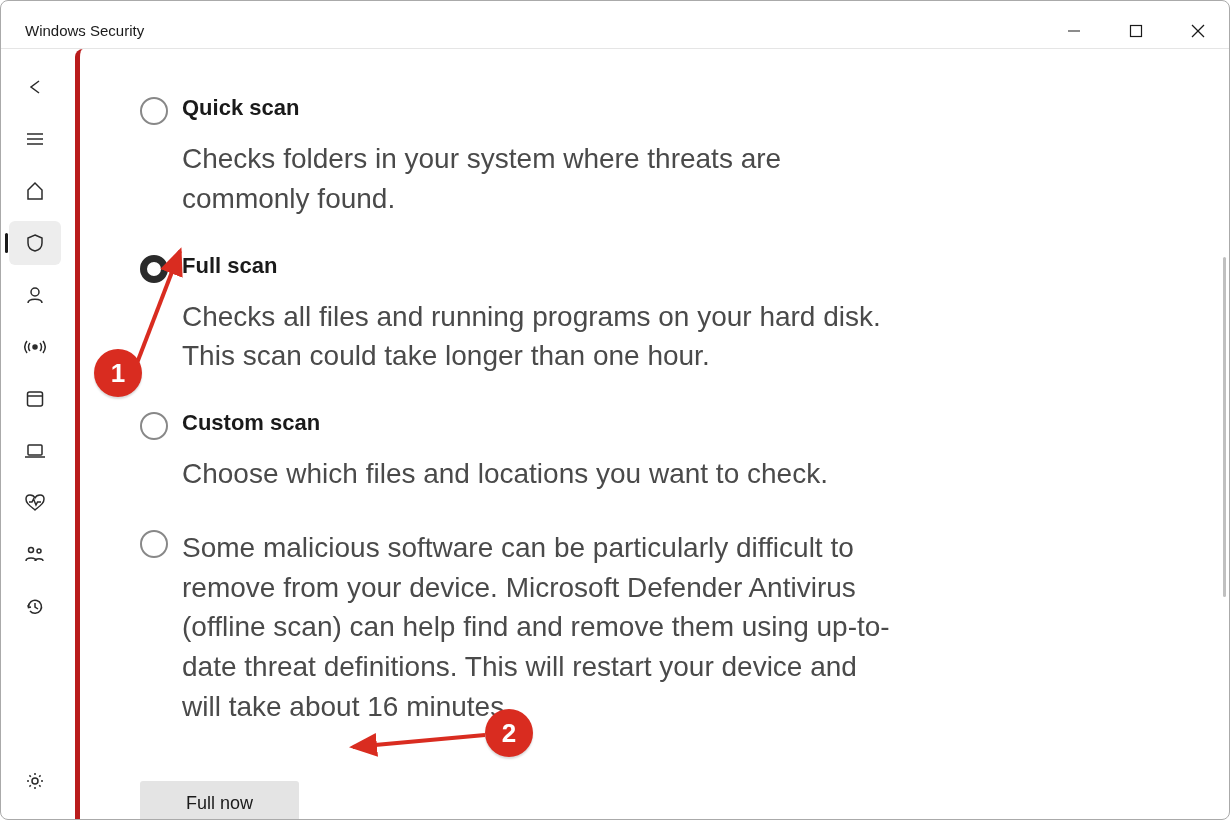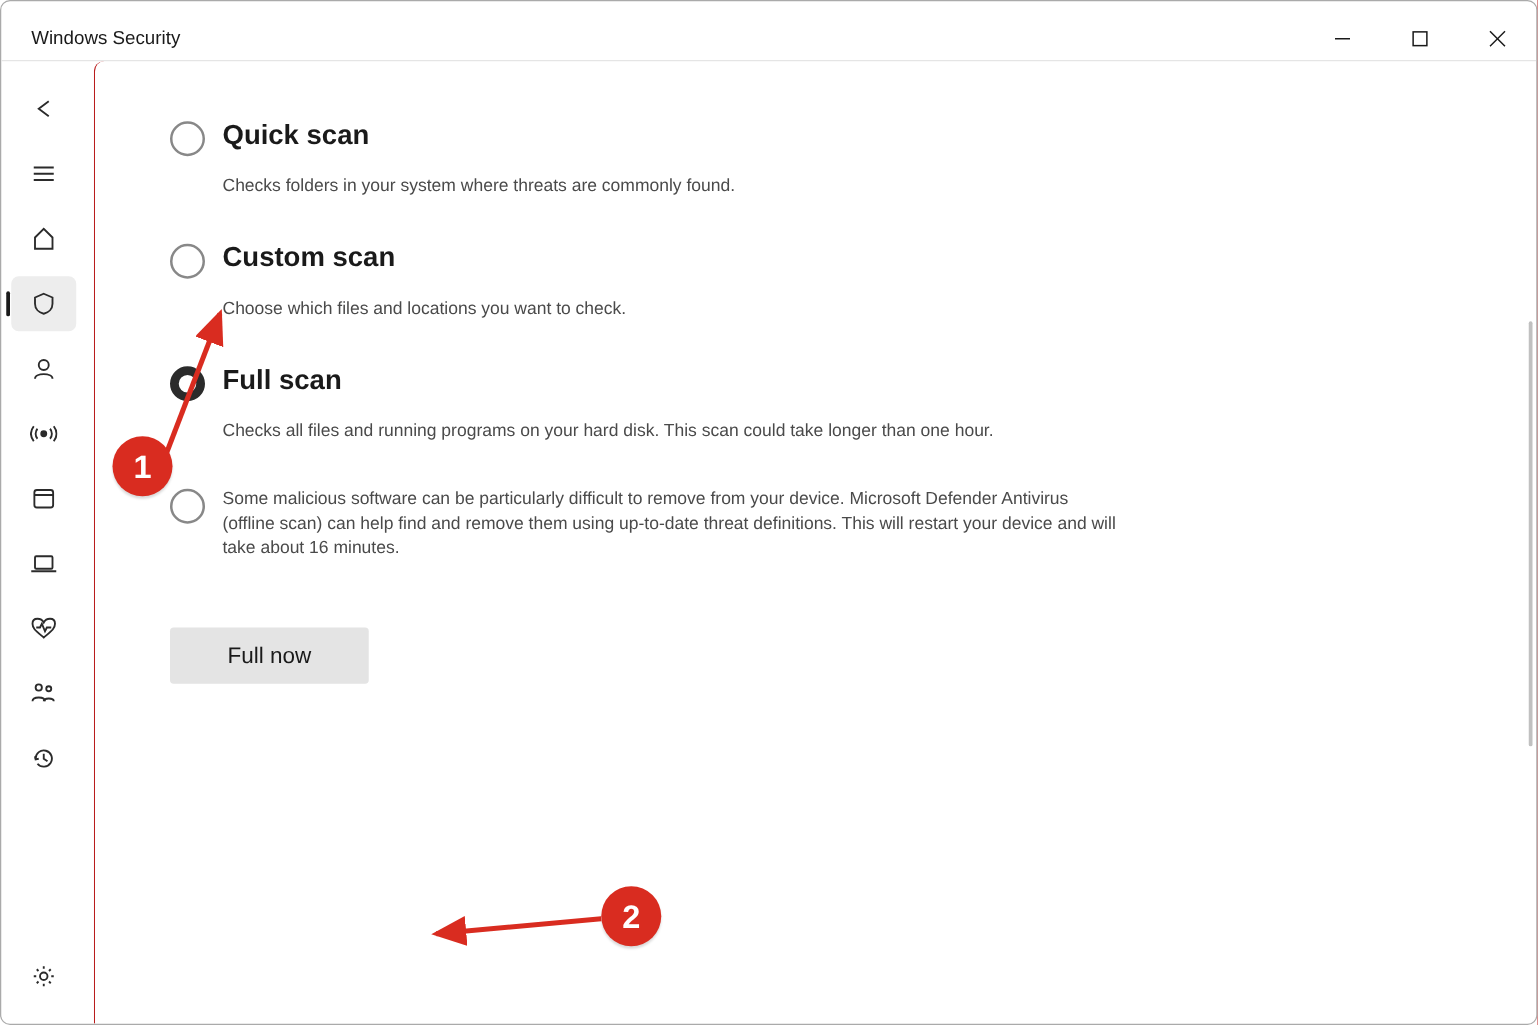--- a/index.html
+++ b/index.html
@@ -94,21 +94,21 @@
       stroke-width: 1.5;
     }
     .sidebar-bottom {
       position: absolute;
       bottom: 16px;
       left: 0;
       right: 0;
     }
     .content {
       flex: 1;
-      border-left: 1px solid #b91c1c;
+      border-left: 5px solid #b91c1c;
       border-top-left-radius: 8px;
       position: relative;
       padding: 46px 60px 40px 60px;
       overflow: hidden;
     }
     .options {
       max-width: 760px;
     }
     .option {
       display: flex;
@@ -132,21 +132,21 @@
     .option-text {
       flex: 1;
     }
     .option-title {
       font-size: 22px;
       font-weight: 600;
       color: #1a1a1a;
       margin-bottom: 18px;
     }
     .option-desc {
-      font-size: 14px;
+      font-size: 28px;
       color: #4a4a4a;
       line-height: 1.42;
     }
     .scan-button {
       display: inline-block;
       padding: 12px 46px;
       background: #e4e4e4;
       border: none;
       font-size: 18px;
       color: #1a1a1a;
@@ -299,32 +299,32 @@
 
       <div class="option">
         <div class="radio"></div>
         <div class="option-text">
           <div class="option-title">Quick scan</div>
           <div class="option-desc">Checks folders in your system where threats are commonly found.</div>
         </div>
       </div>
 
       <div class="option">
+        <div class="radio selected"></div>
+        <div class="option-text">
+          <div class="option-title">Full scan</div>
+          <div class="option-desc">Checks all files and running programs on your hard disk. This scan could take longer than one hour.</div>
+        </div>
+      </div>
+
+      <div class="option">
         <div class="radio"></div>
         <div class="option-text">
           <div class="option-title">Custom scan</div>
           <div class="option-desc">Choose which files and locations you want to check.</div>
-        </div>
-      </div>
-
-      <div class="option">
-        <div class="radio selected"></div>
-        <div class="option-text">
-          <div class="option-title">Full scan</div>
-          <div class="option-desc">Checks all files and running programs on your hard disk. This scan could take longer than one hour.</div>
         </div>
       </div>
 
       <div class="option">
         <div class="radio"></div>
         <div class="option-text">
           <div class="option-desc">Some malicious software can be particularly difficult to remove from your device. Microsoft Defender Antivirus (offline scan) can help find and remove them using up-to-date threat definitions. This will restart your device and will take about 16 minutes.</div>
         </div>
       </div>
 

